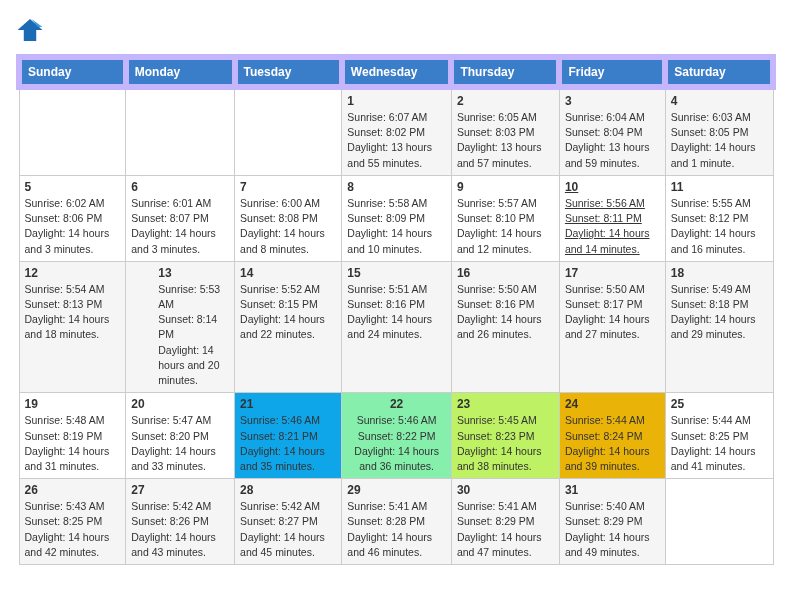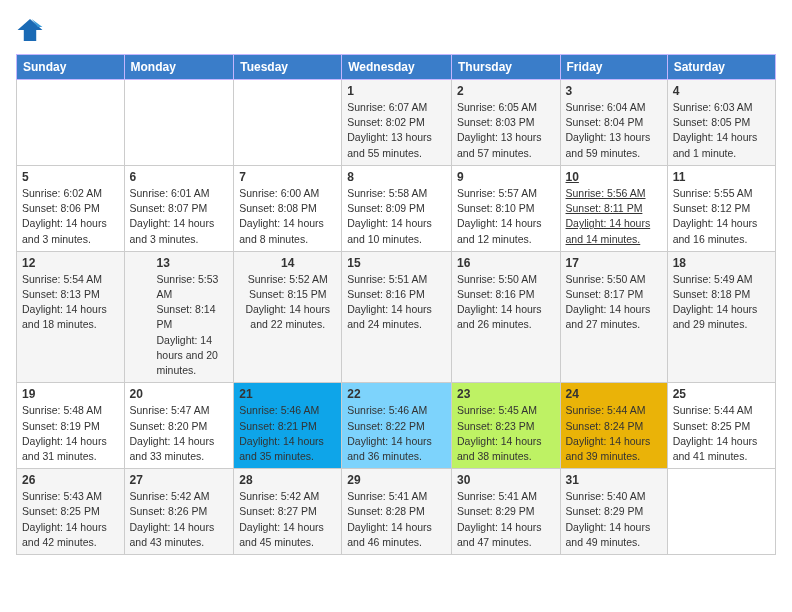--- a/index.html
+++ b/index.html
@@ -62,21 +62,21 @@
       width: 100%;
       border-collapse: collapse;
     }
     .calendar th {
       background-color: #3a7dc9;
       color: #fff;
       font-size: 12px;
       font-weight: bold;
       text-align: left;
       padding: 5px 6px;
-      border: 1px solid #c4b5fd;
+      border: 6px solid #c4b5fd;
     }
     .calendar td {
       vertical-align: top;
       border: 1px solid #ccc;
       padding: 4px 5px;
       width: 113px;
       min-height: 70px;
       font-size: 10.5px;
       color: #333;
       background: #fff;
@@ -239,21 +239,21 @@
           </div>
         </td>
           <td style="background-color: rgb(245, 245, 245); padding-left: 32px;">
           <span class="day-num">13</span>
           <div class="cell-content">
             <span>Sunrise: 5:53 AM</span><br>
             <span>Sunset: 8:14 PM</span><br>
             <span>Daylight: 14 hours and 20 minutes.</span>
           </div>
         </td>
-          <td style="background-color: rgb(245, 245, 245); text-align: center;">
+          <td style="background-color: rgb(245, 245, 245);">
           <span class="day-num">14</span>
           <div class="cell-content">
             <span>Sunrise: 5:52 AM</span><br>
             <span>Sunset: 8:15 PM</span><br>
             <span>Daylight: 14 hours and 22 minutes.</span>
           </div>
         </td>
           <td style="background-color: rgb(245, 245, 245);">
           <span class="day-num">15</span>
           <div class="cell-content">
@@ -305,21 +305,21 @@
           </div>
         </td>
           <td style="background-color: #0ea5e9;">
           <span class="day-num">21</span>
           <div class="cell-content">
             <span>Sunrise: 5:46 AM</span><br>
             <span>Sunset: 8:21 PM</span><br>
             <span>Daylight: 14 hours and 35 minutes.</span>
           </div>
         </td>
-          <td style="background-color: #7dd3fc;">
+          <td style="background-color: #86efac; text-align: center;">
           <span class="day-num">22</span>
           <div class="cell-content">
             <span>Sunrise: 5:46 AM</span><br>
             <span>Sunset: 8:22 PM</span><br>
             <span>Daylight: 14 hours and 36 minutes.</span>
           </div>
         </td>
           <td style="background-color: #bef264;">
           <span class="day-num">23</span>
           <div class="cell-content">

